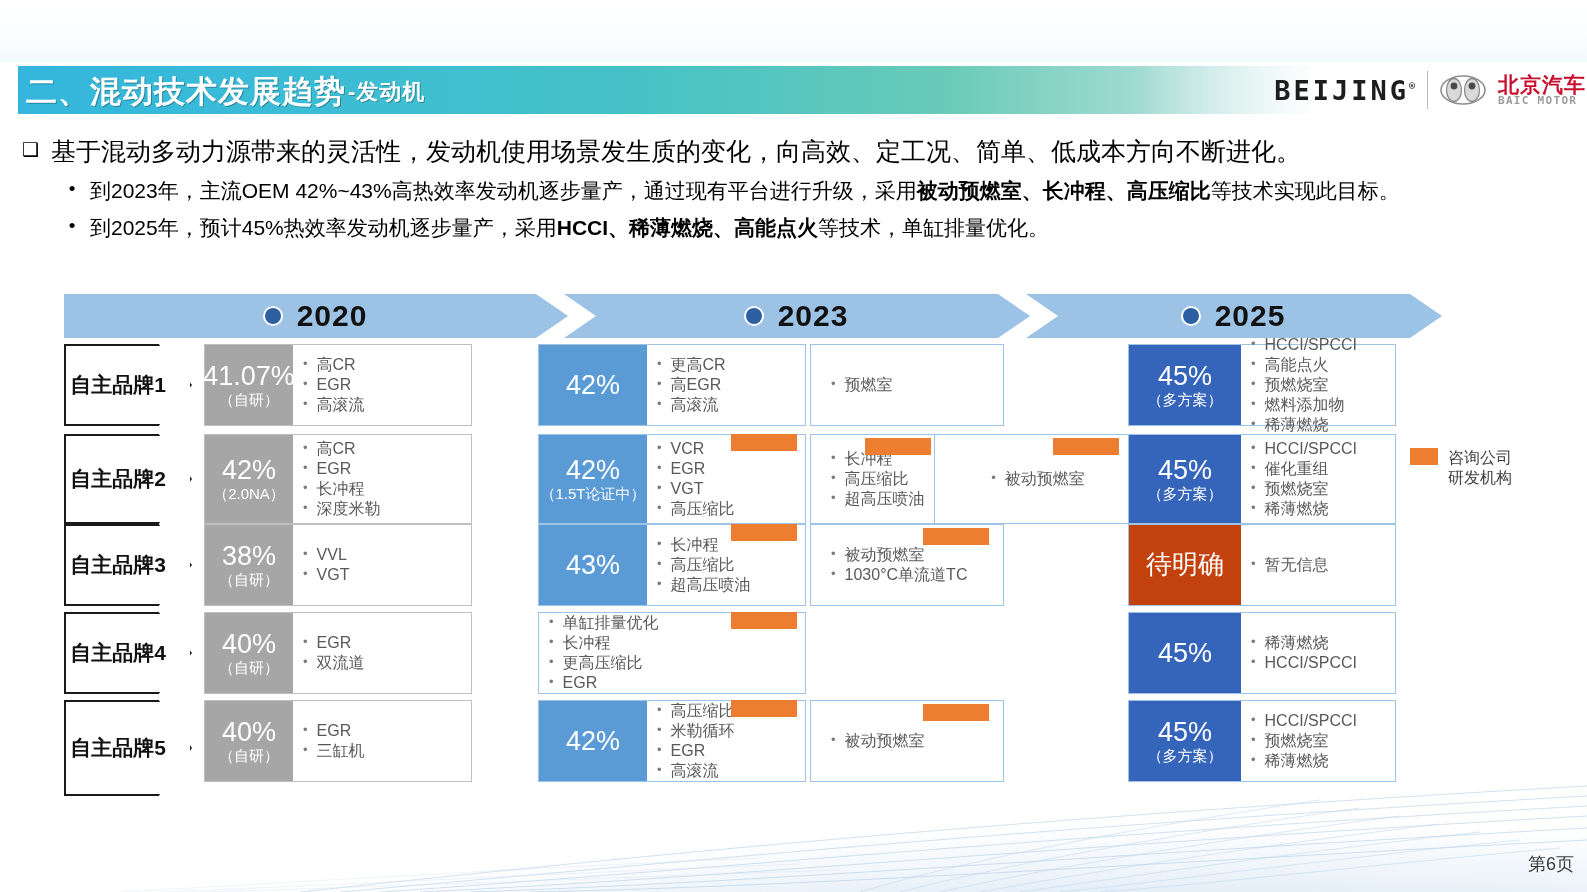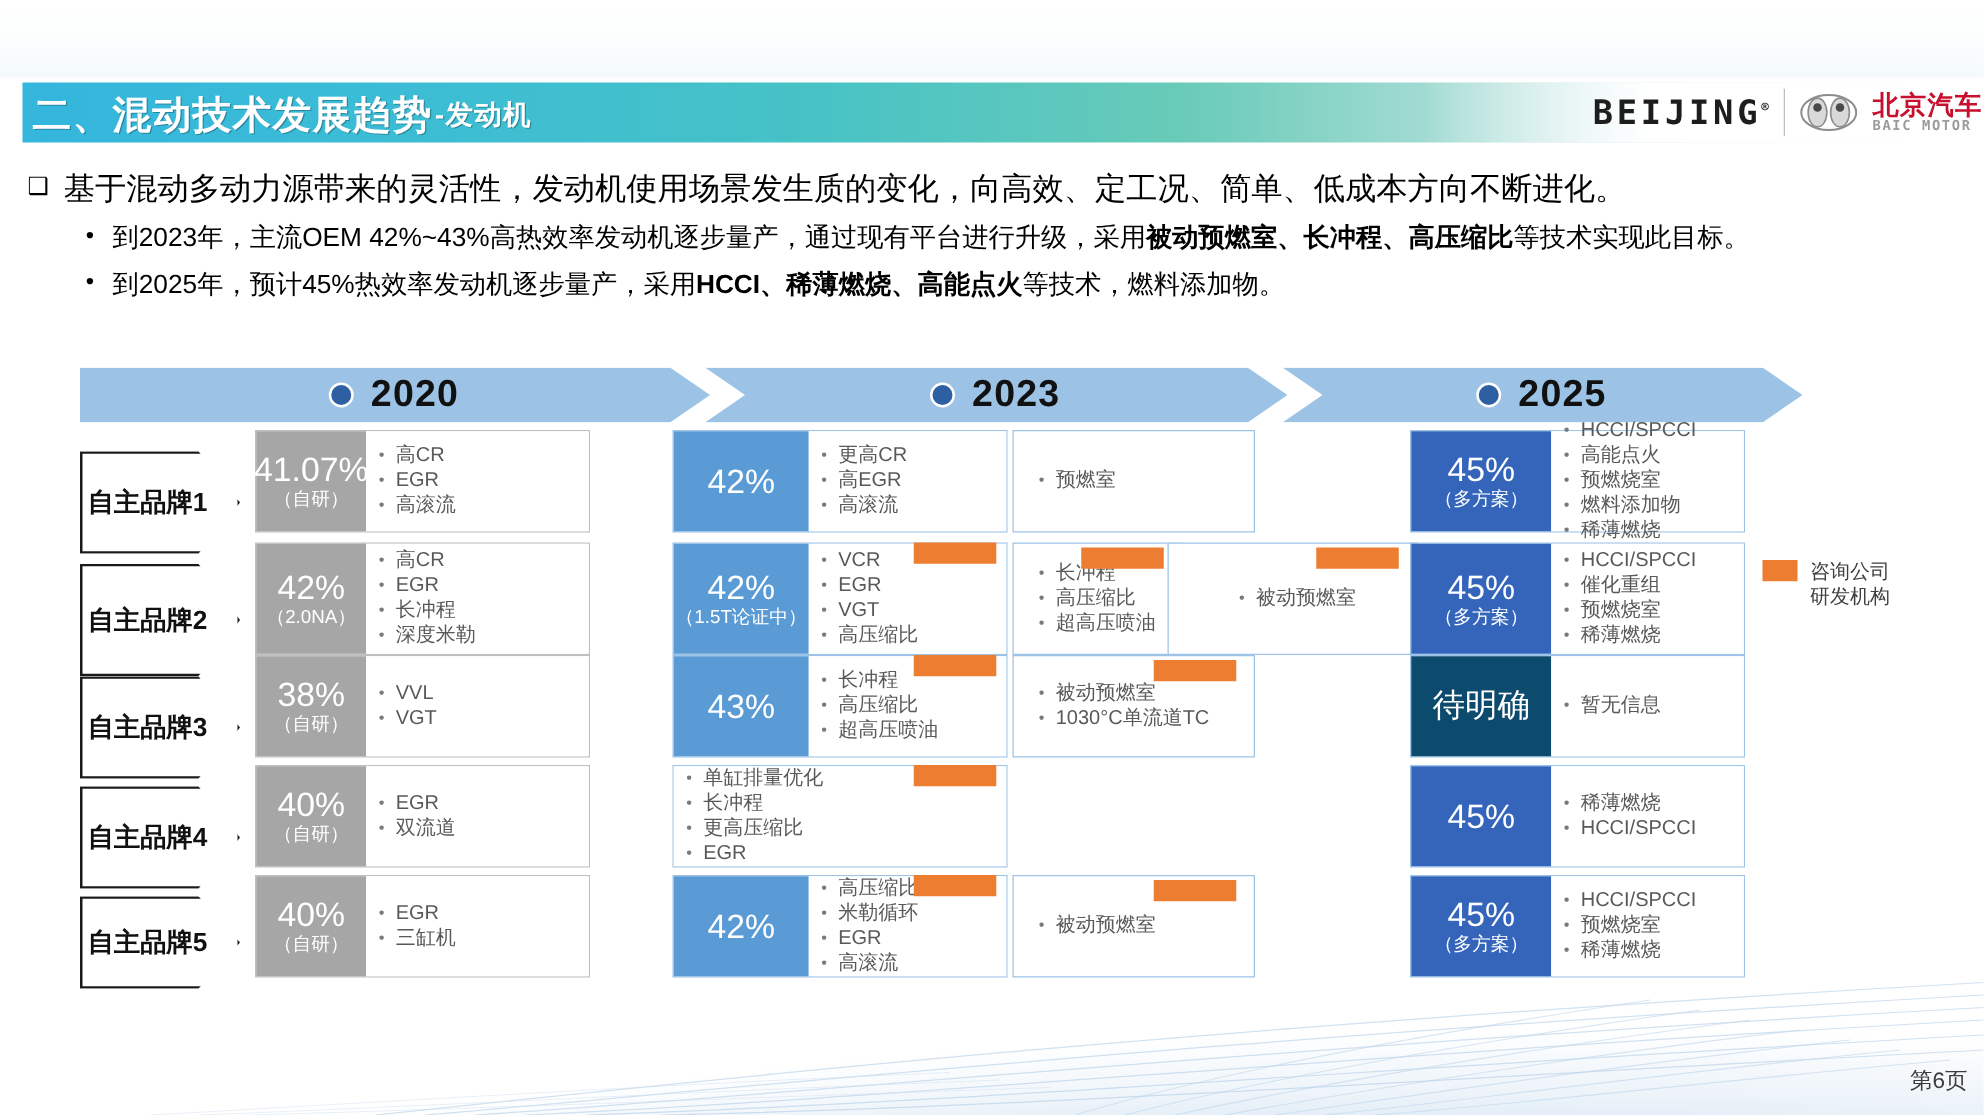--- a/index.html
+++ b/index.html
@@ -93,21 +93,21 @@
     font-size:30px;font-weight:bold;color:#111;letter-spacing:1px;
   }
   .tl-1{left:0;width:504px;clip-path:polygon(0 0,472px 0,504px 22px,472px 44px,0 44px);}
   .tl-2{left:500px;width:466px;clip-path:polygon(0 0,434px 0,466px 22px,434px 44px,0 44px,32px 22px);}
   .tl-3{left:962px;width:416px;clip-path:polygon(0 0,384px 0,416px 22px,384px 44px,0 44px,32px 22px);}
 
   
   .matrix{position:absolute;left:64px;top:338px;width:1500px;}
   .mrow{position:relative;}
   .tag-wrap{
-    position:absolute;left:0;top:17px;width:128px;
+    position:absolute;left:0;top:0;width:128px;
     border:2.5px solid #1a1a1a;background:#fff;box-sizing:border-box;
     clip-path:polygon(0 0, 74% 0, 100% 50%, 74% 100%, 0 100%);
   }
   .tag-label{
     position:absolute;left:0;top:0;width:104px;height:100%;
     display:flex;align-items:center;justify-content:center;
     font-size:21px;font-weight:bold;color:#111;white-space:nowrap;
   }
 
   
@@ -217,21 +217,21 @@
     <div class="b-lvl1">
       <span class="sq">❑</span>
       <span>基于混动多动力源带来的灵活性，发动机使用场景发生质的变化，向高效、定工况、简单、低成本方向不断进化。</span>
     </div>
     <div class="b-lvl2">
       <span class="dot">•</span>
       <span><span>到2023年，主流OEM 42%~43%高热效率发动机逐步量产，通过现有平台进行升级，采用</span><span class="b">被动预燃室、长冲程、高压缩比</span><span>等技术实现此目标。</span></span>
     </div>
     <div class="b-lvl2">
       <span class="dot">•</span>
-      <span><span>到2025年，预计45%热效率发动机逐步量产，采用</span><span class="b">HCCI、稀薄燃烧、高能点火</span><span>等技术，燃料添加物。</span></span>
+      <span><span>到2025年，预计45%热效率发动机逐步量产，采用</span><span class="b">HCCI、稀薄燃烧、高能点火</span><span>等技术，单缸排量优化。</span></span>
     </div>
   </div>
 
   <div class="timeline">
     <div class="tl-seg tl-1">
       <span class="dot"></span>
       <span class="yr">2020</span>
     </div>
     <div class="tl-seg tl-2">
       <span class="dot"></span>
@@ -475,21 +475,21 @@
               <span class="t">被动预燃室</span>
             </div>
             <div class="li">
               <span class="d">•</span>
               <span class="t">1030°C单流道TC</span>
             </div>
             <span class="omark"></span>
           </div>
         </div>
         <div class="grp x" style="left: 1064px; width: 268px; height: 82px; border: 1px solid rgb(157, 195, 230);">
-          <div class="pct" style="width: 112px; background: #0c4a6e;">
+          <div class="pct" style="width: 112px; background: #c2410c;">
             <div class="big" style="font-size: 26px;">待明确</div>
           </div>
           <div class="items">
             <div class="li">
               <span class="d">•</span>
               <span class="t">暂无信息</span>
             </div>
           </div>
         </div>
       </div>
@@ -544,21 +544,21 @@
               <span class="t">稀薄燃烧</span>
             </div>
             <div class="li">
               <span class="d">•</span>
               <span class="t">HCCI/SPCCI</span>
             </div>
           </div>
         </div>
       </div>
       <div class="mrow" style="position: absolute; left: 0px; top: 362px; height: 82px; width: 1500px;">
-        <div class="tag-wrap" style="height: 74px;">
+        <div class="tag-wrap" style="height: 96px;">
           <div class="tag-label">自主品牌5</div>
         </div>
         <div class="grp x g2020-grp" style="left: 140px; width: 268px; height: 82px; border: 1px solid rgb(191, 191, 191);">
           <div class="pct" style="width: 88px; background: rgb(166, 166, 166);">
             <div class="big">40%</div>
             <div class="small">（自研）</div>
           </div>
           <div class="items">
             <div class="li">
               <span class="d">•</span>

